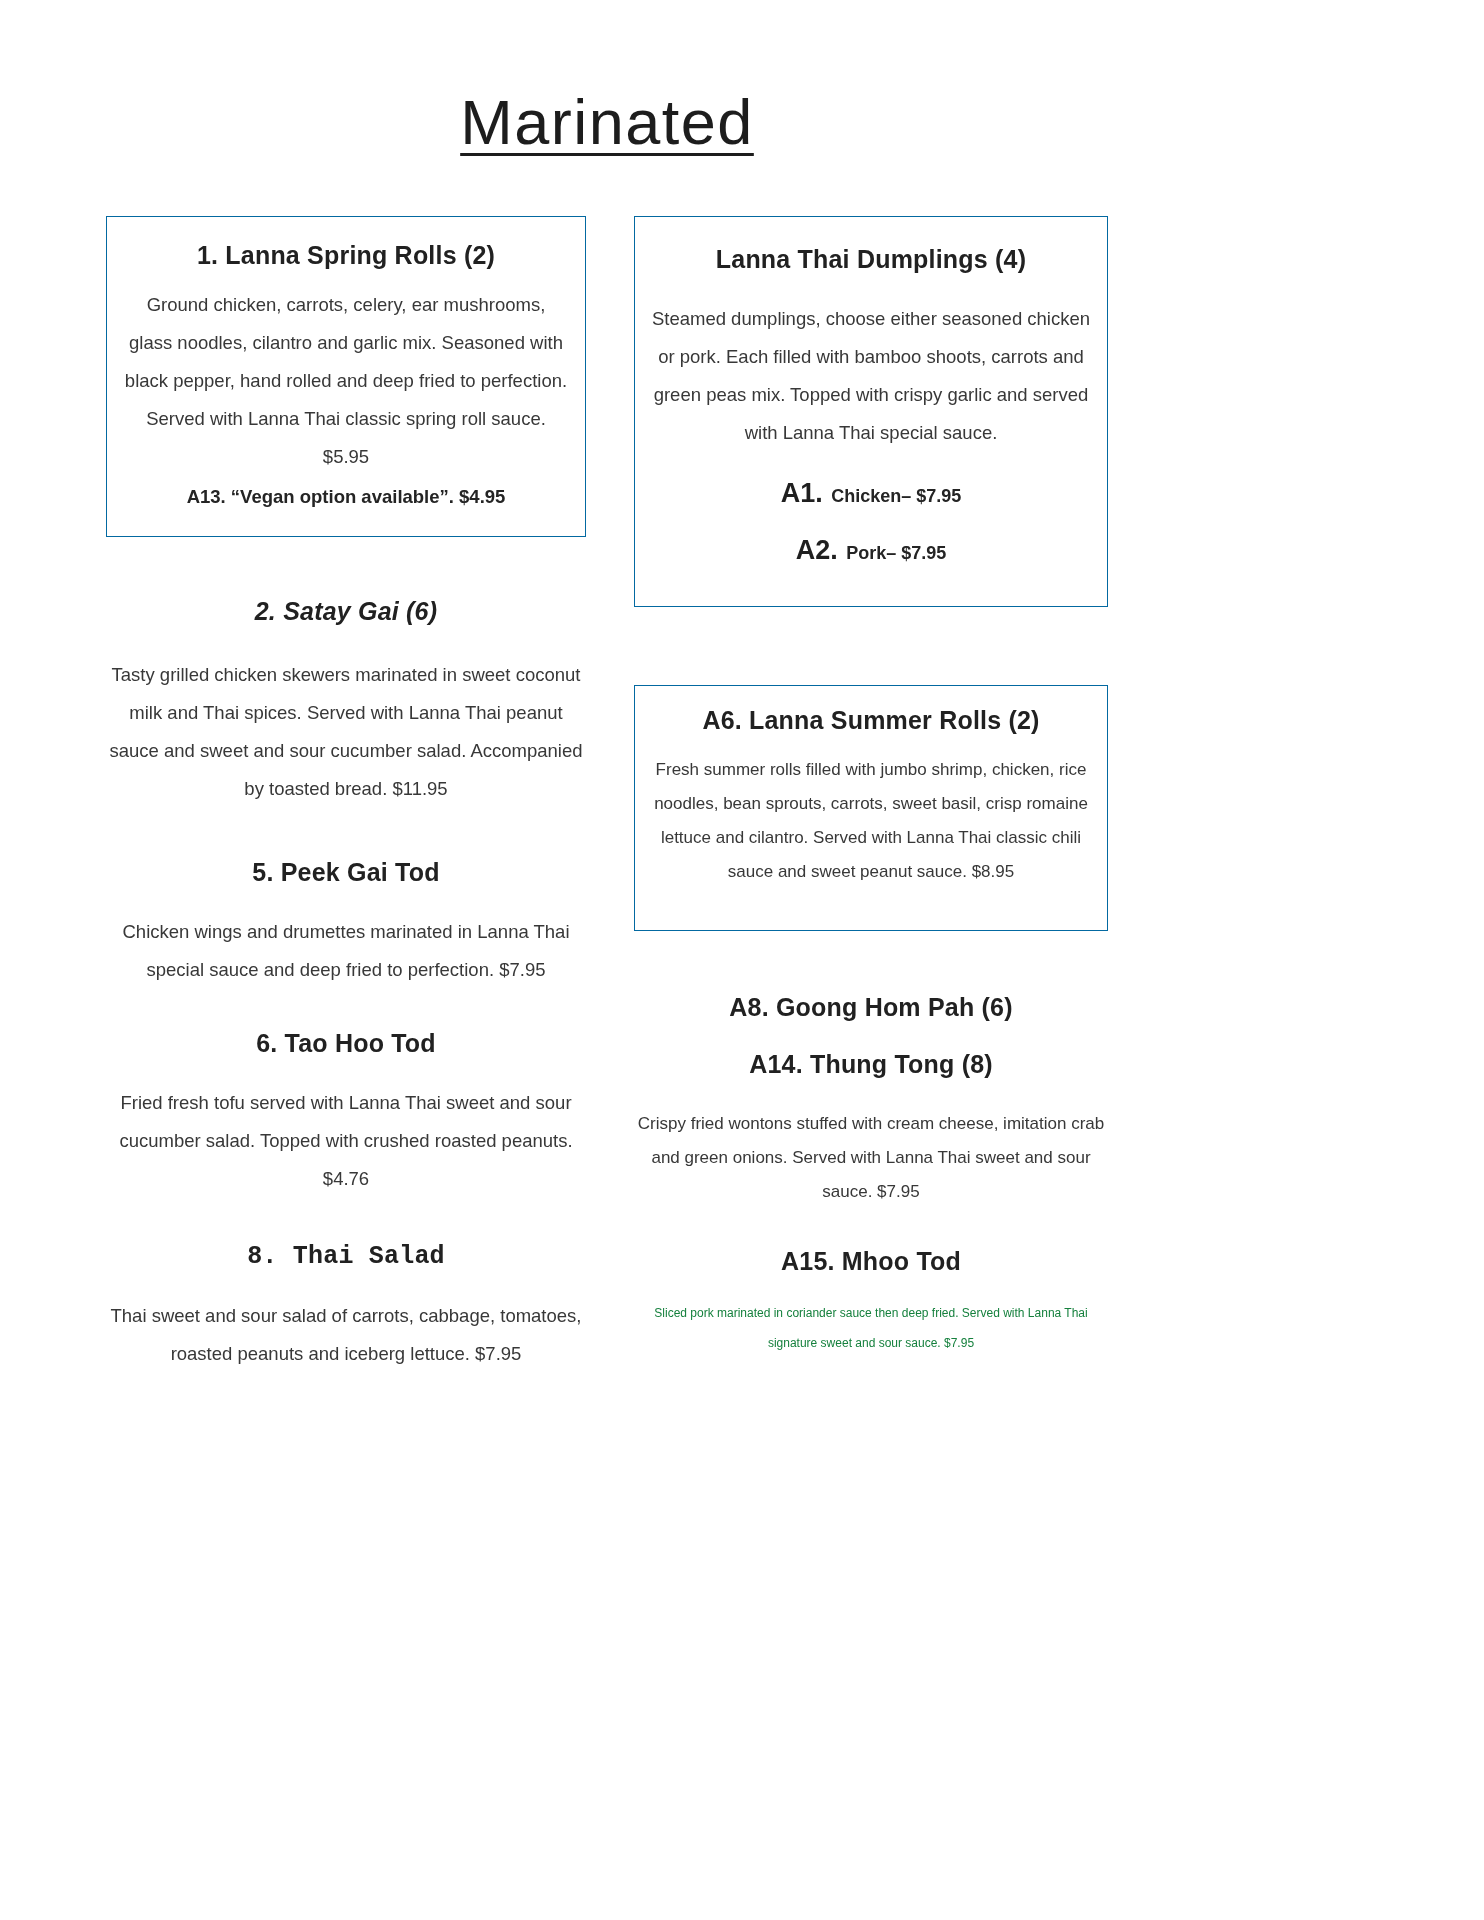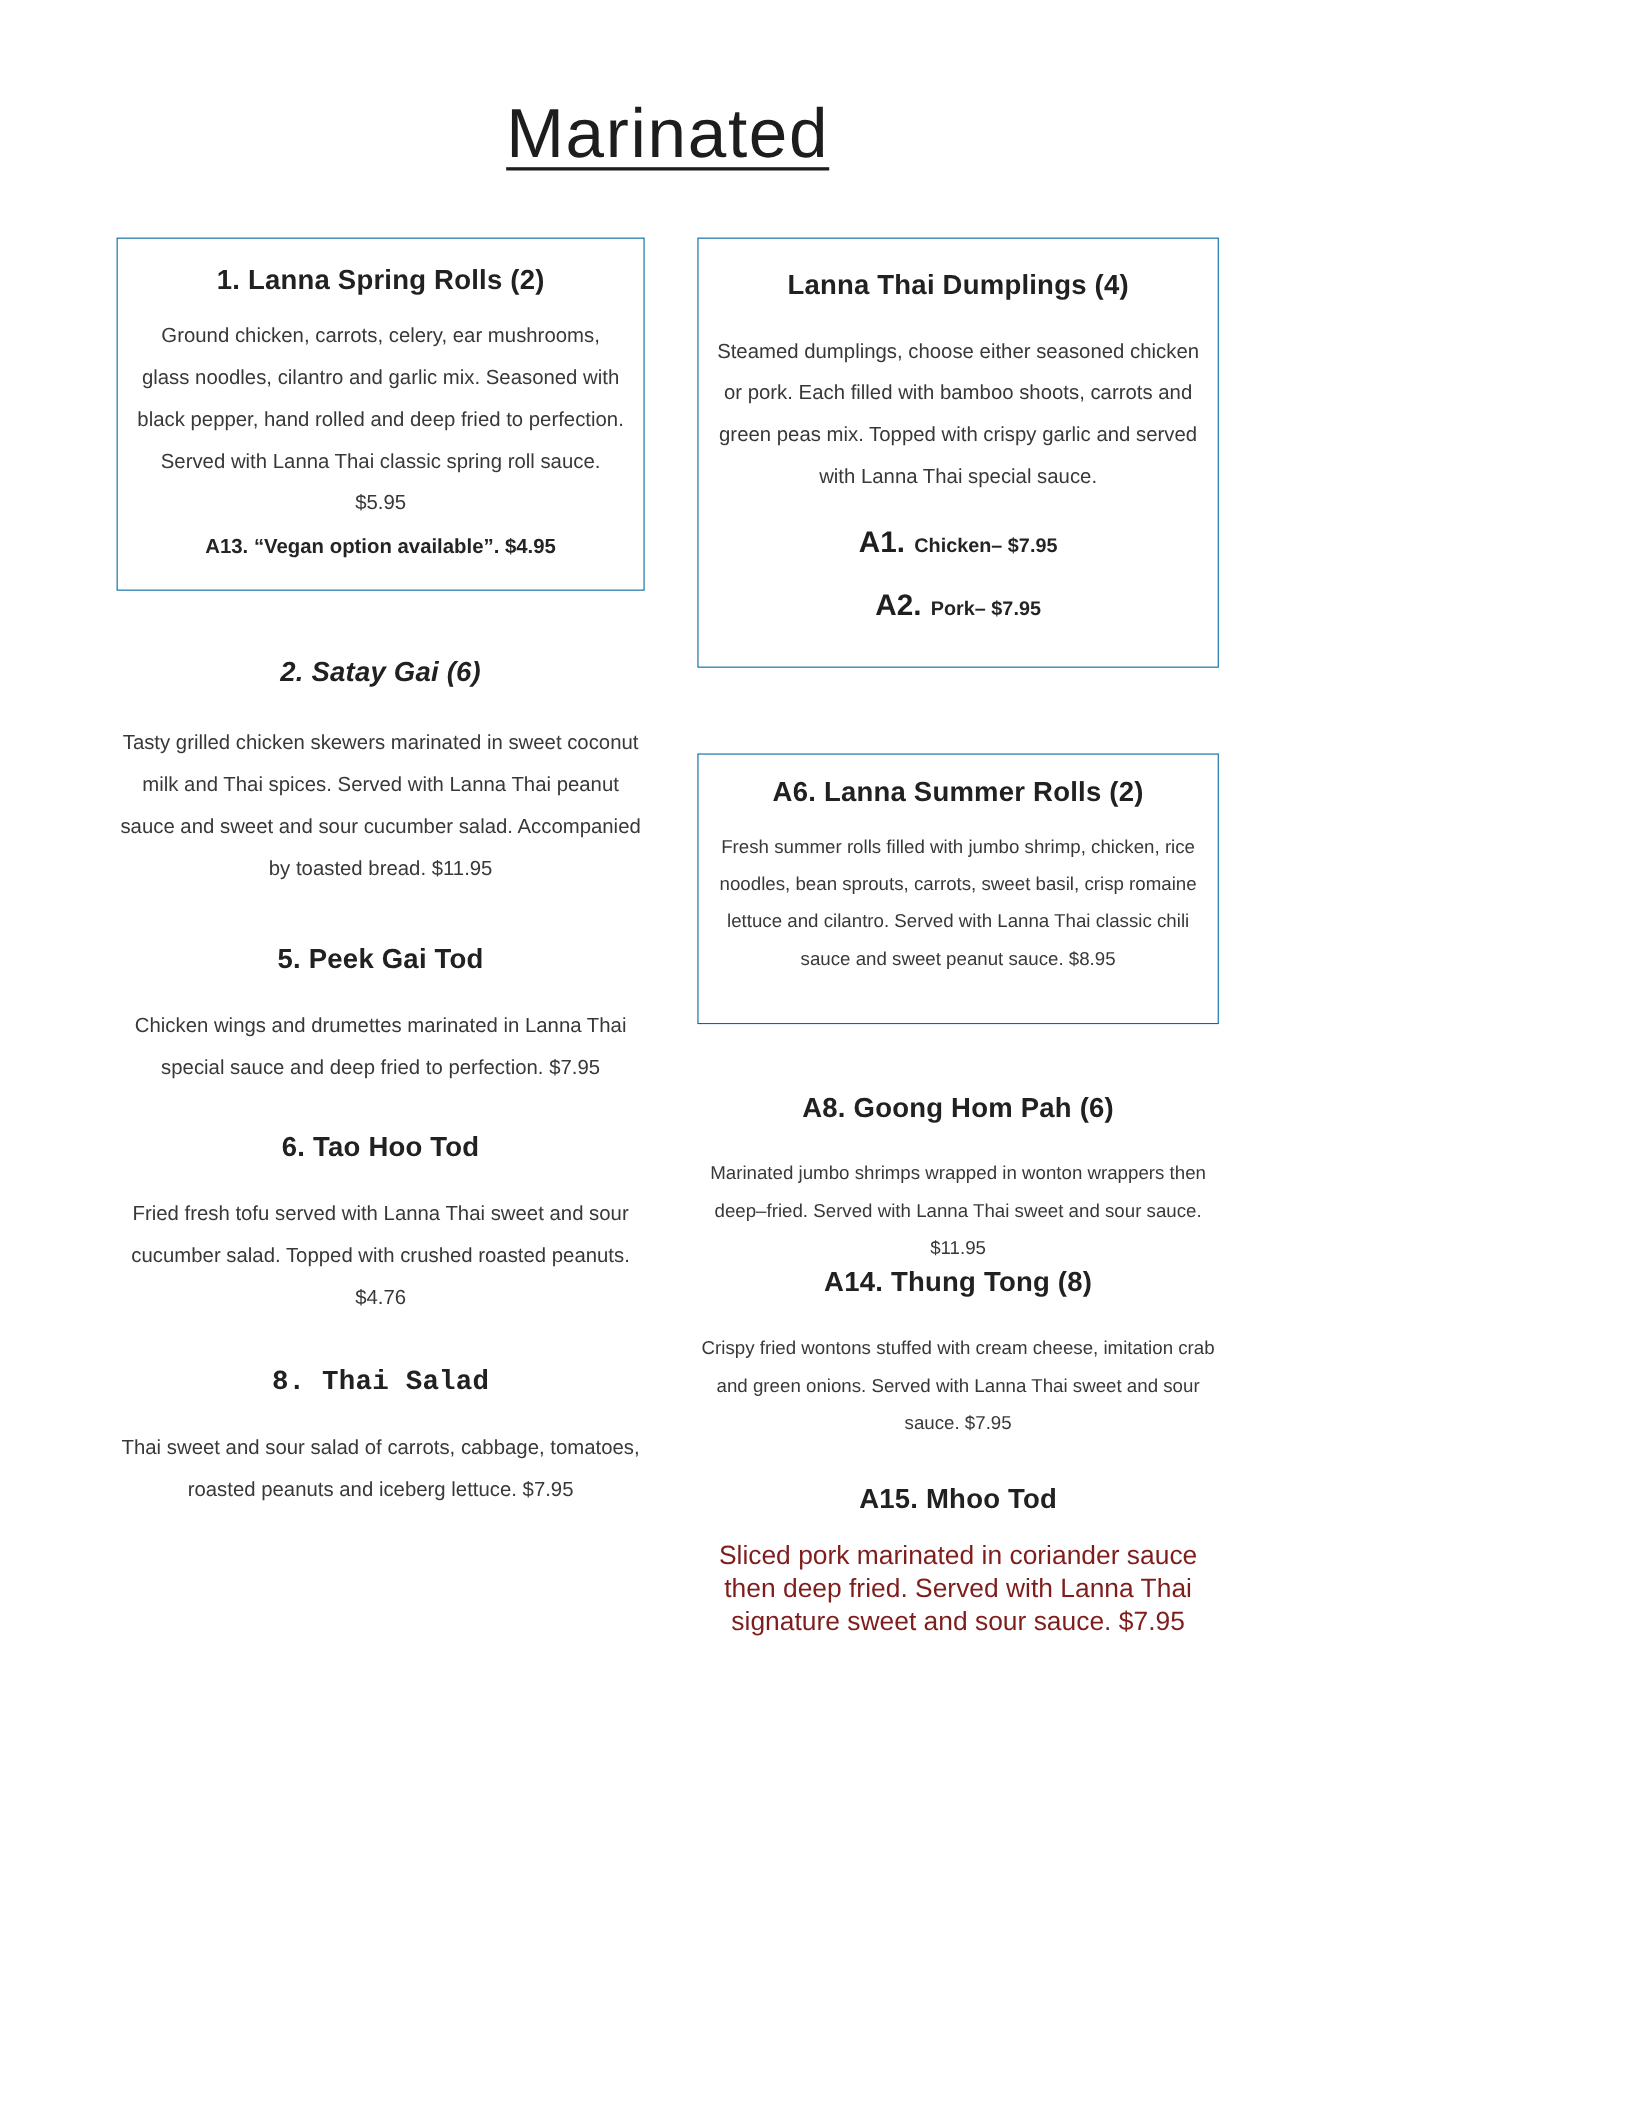--- a/index.html
+++ b/index.html
@@ -36,21 +36,21 @@
 
   .item h2 {
     font-size: 25px;
     font-weight: 700;
     color: #212121;
     letter-spacing: 0.2px;
   }
 
   .desc   { font-size: 18.5px; line-height: 38px; color: #383838; }
   .desc-m { font-size: 17px;   line-height: 34px; color: #383838; }
-  .desc-s { font-size: 24px;   line-height: 30px; color: #7f1d1d; }
+  .desc-s { font-size: 12px;   line-height: 30px; color: #15803d; }
 
   
   .box-spring { padding: 24px 16px 28px; }
   .box-spring h2 { margin-bottom: 16px; }
   .box-spring .note { margin-top: 10px; font-size: 18.5px; font-weight: 700; color: #242424; }
 
   .item-satay { margin-top: 60px; }
   .item-satay h2 { margin-bottom: 30px; font-style: italic; }
   .item-peek  { margin-top: 50px; }
   .item-peek h2 { margin-bottom: 26px; }
@@ -130,21 +130,20 @@
         </div>
       </section>
 
       <section class="item boxed box-summer">
         <h2>A6. Lanna Summer Rolls (2)</h2>
         <p class="desc-m">Fresh summer rolls filled with jumbo shrimp, chicken, rice noodles, bean sprouts, carrots, sweet basil, crisp romaine lettuce and cilantro. Served with Lanna Thai classic chili sauce and sweet peanut sauce. $8.95</p>
       </section>
 
       <section class="item item-goong">
         <h2>A8. Goong Hom Pah (6)</h2>
-        <p class="desc-m">Marinated jumbo shrimps wrapped in wonton wrappers then deep–fried. Served with Lanna Thai sweet and sour sauce. $11.95</p>
       </section>
 
       <section class="item item-thung">
         <h2>A14. Thung Tong (8)</h2>
         <p class="desc-m">Crispy fried wontons stuffed with cream cheese, imitation crab and green onions. Served with Lanna Thai sweet and sour sauce. $7.95</p>
       </section>
 
       <section class="item item-mhoo">
         <h2>A15. Mhoo Tod</h2>
         <p class="desc-s">Sliced pork marinated in coriander sauce then deep fried. Served with Lanna Thai signature sweet and sour sauce. $7.95</p>

